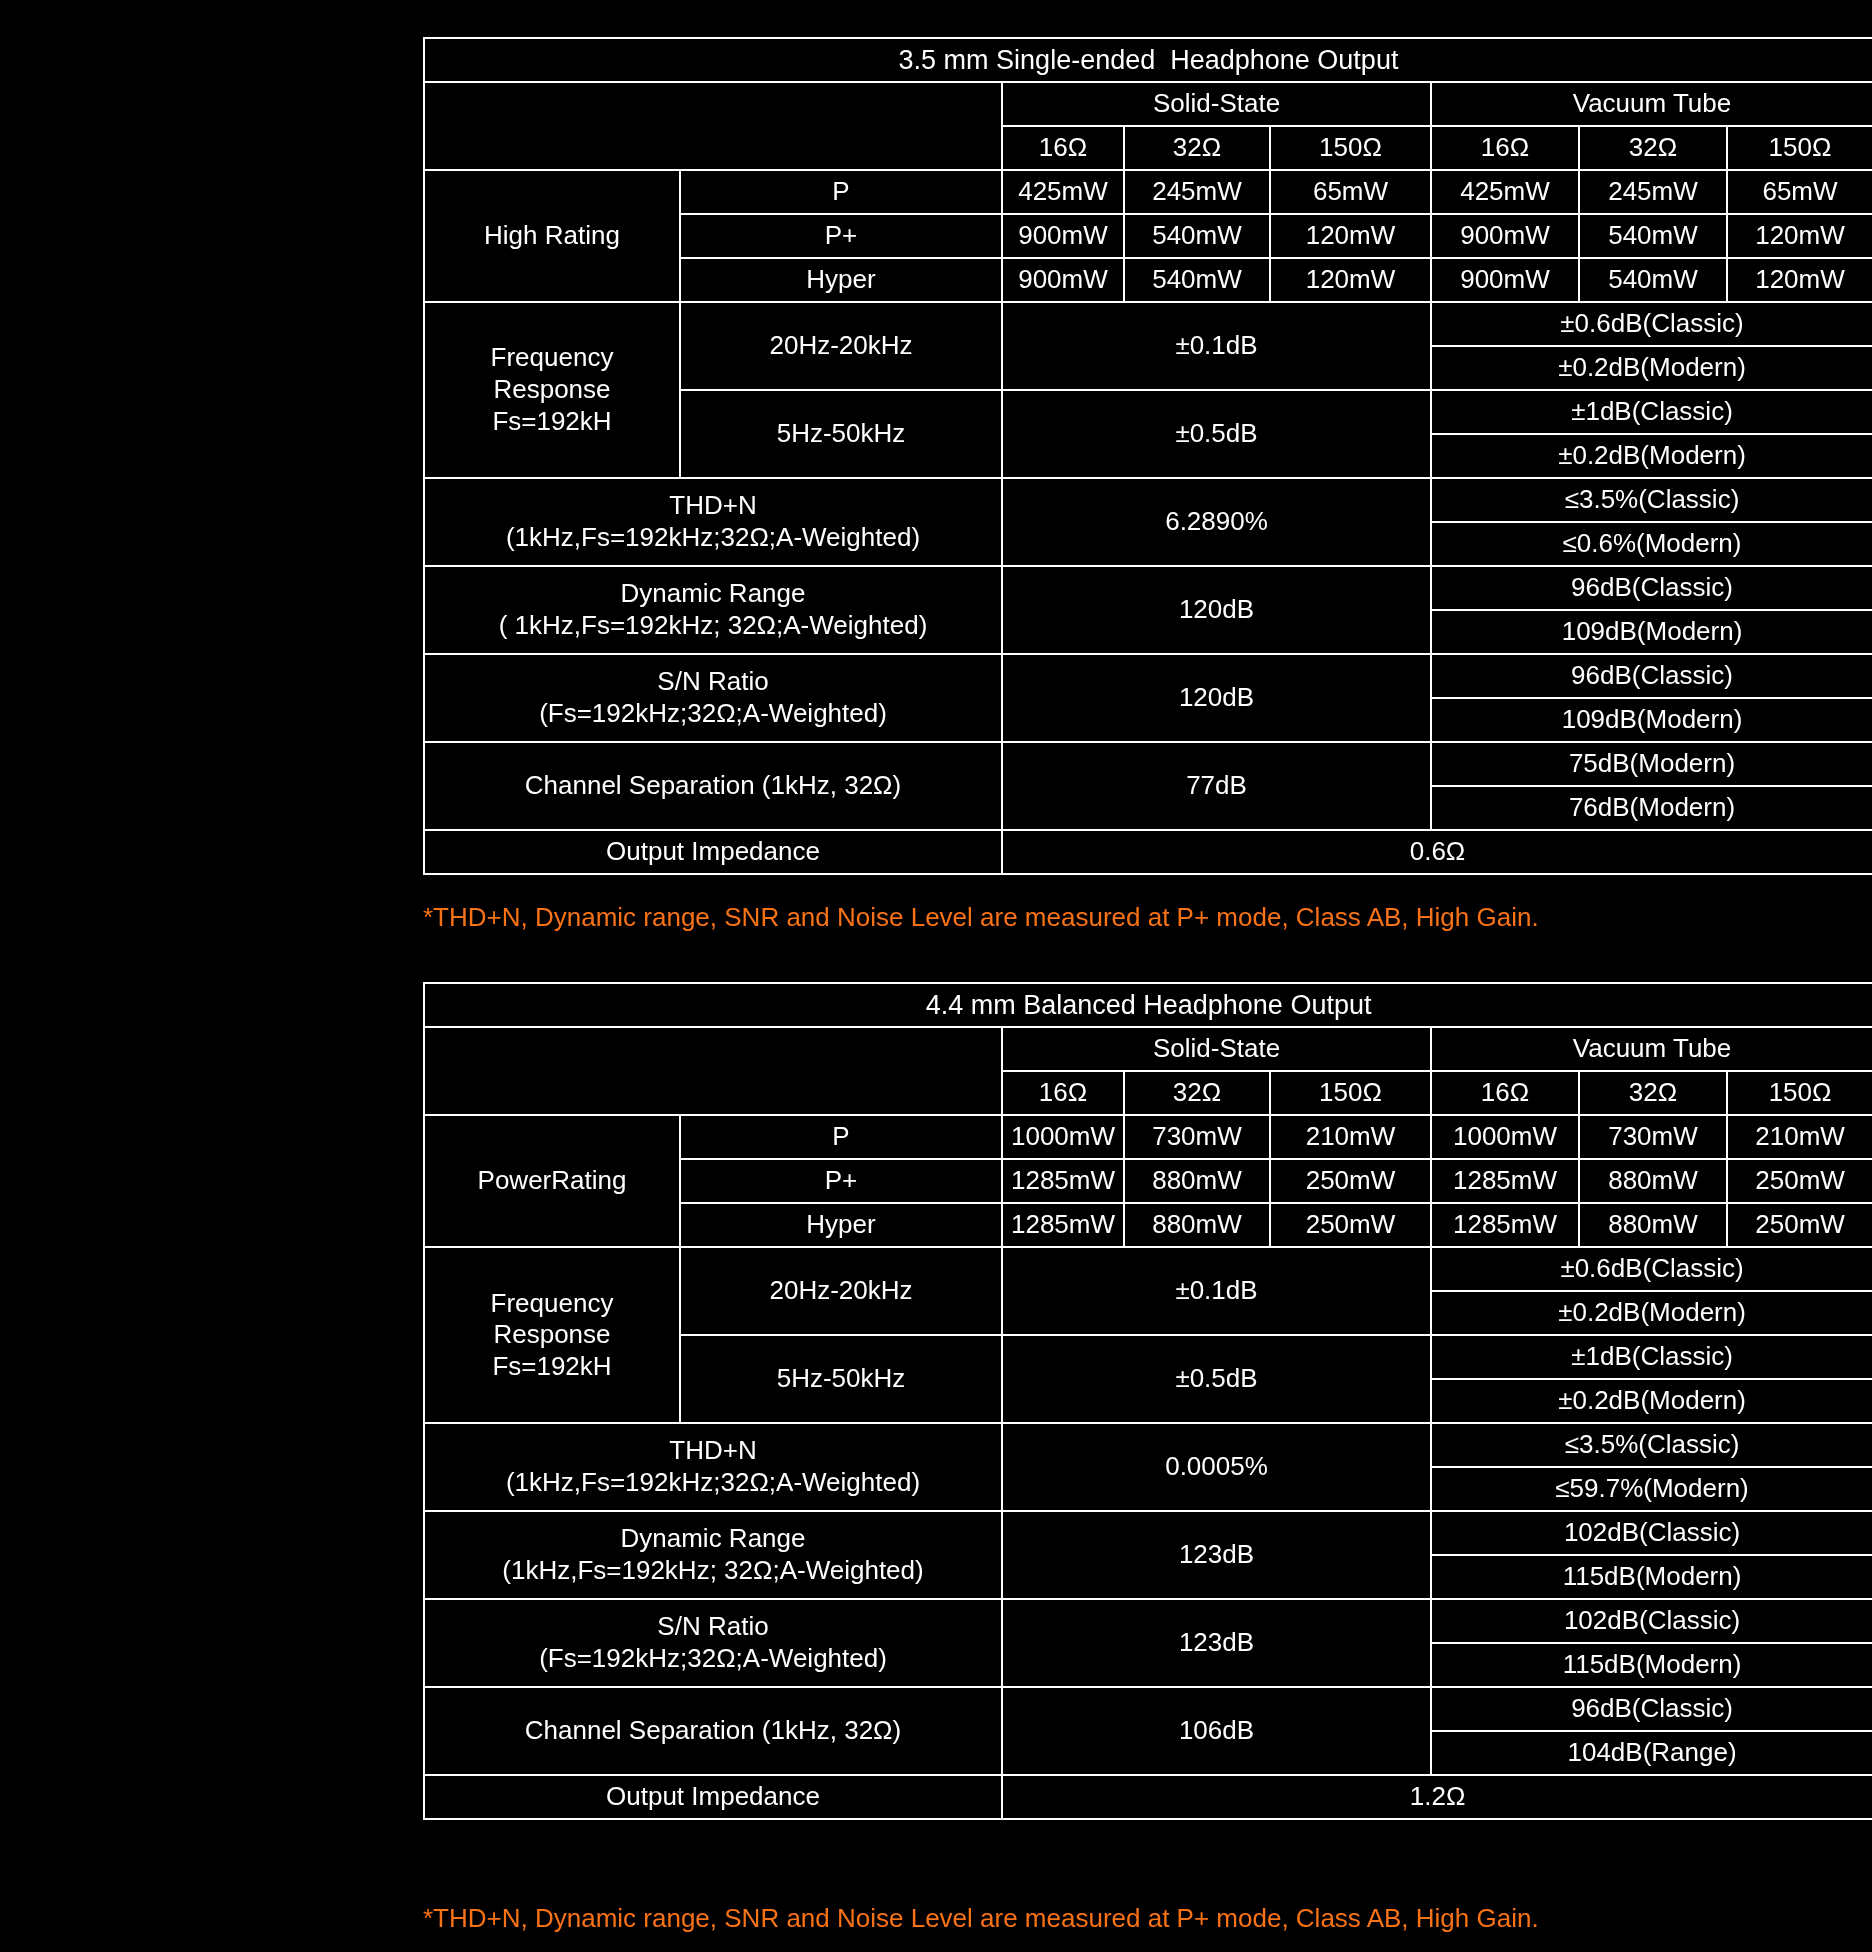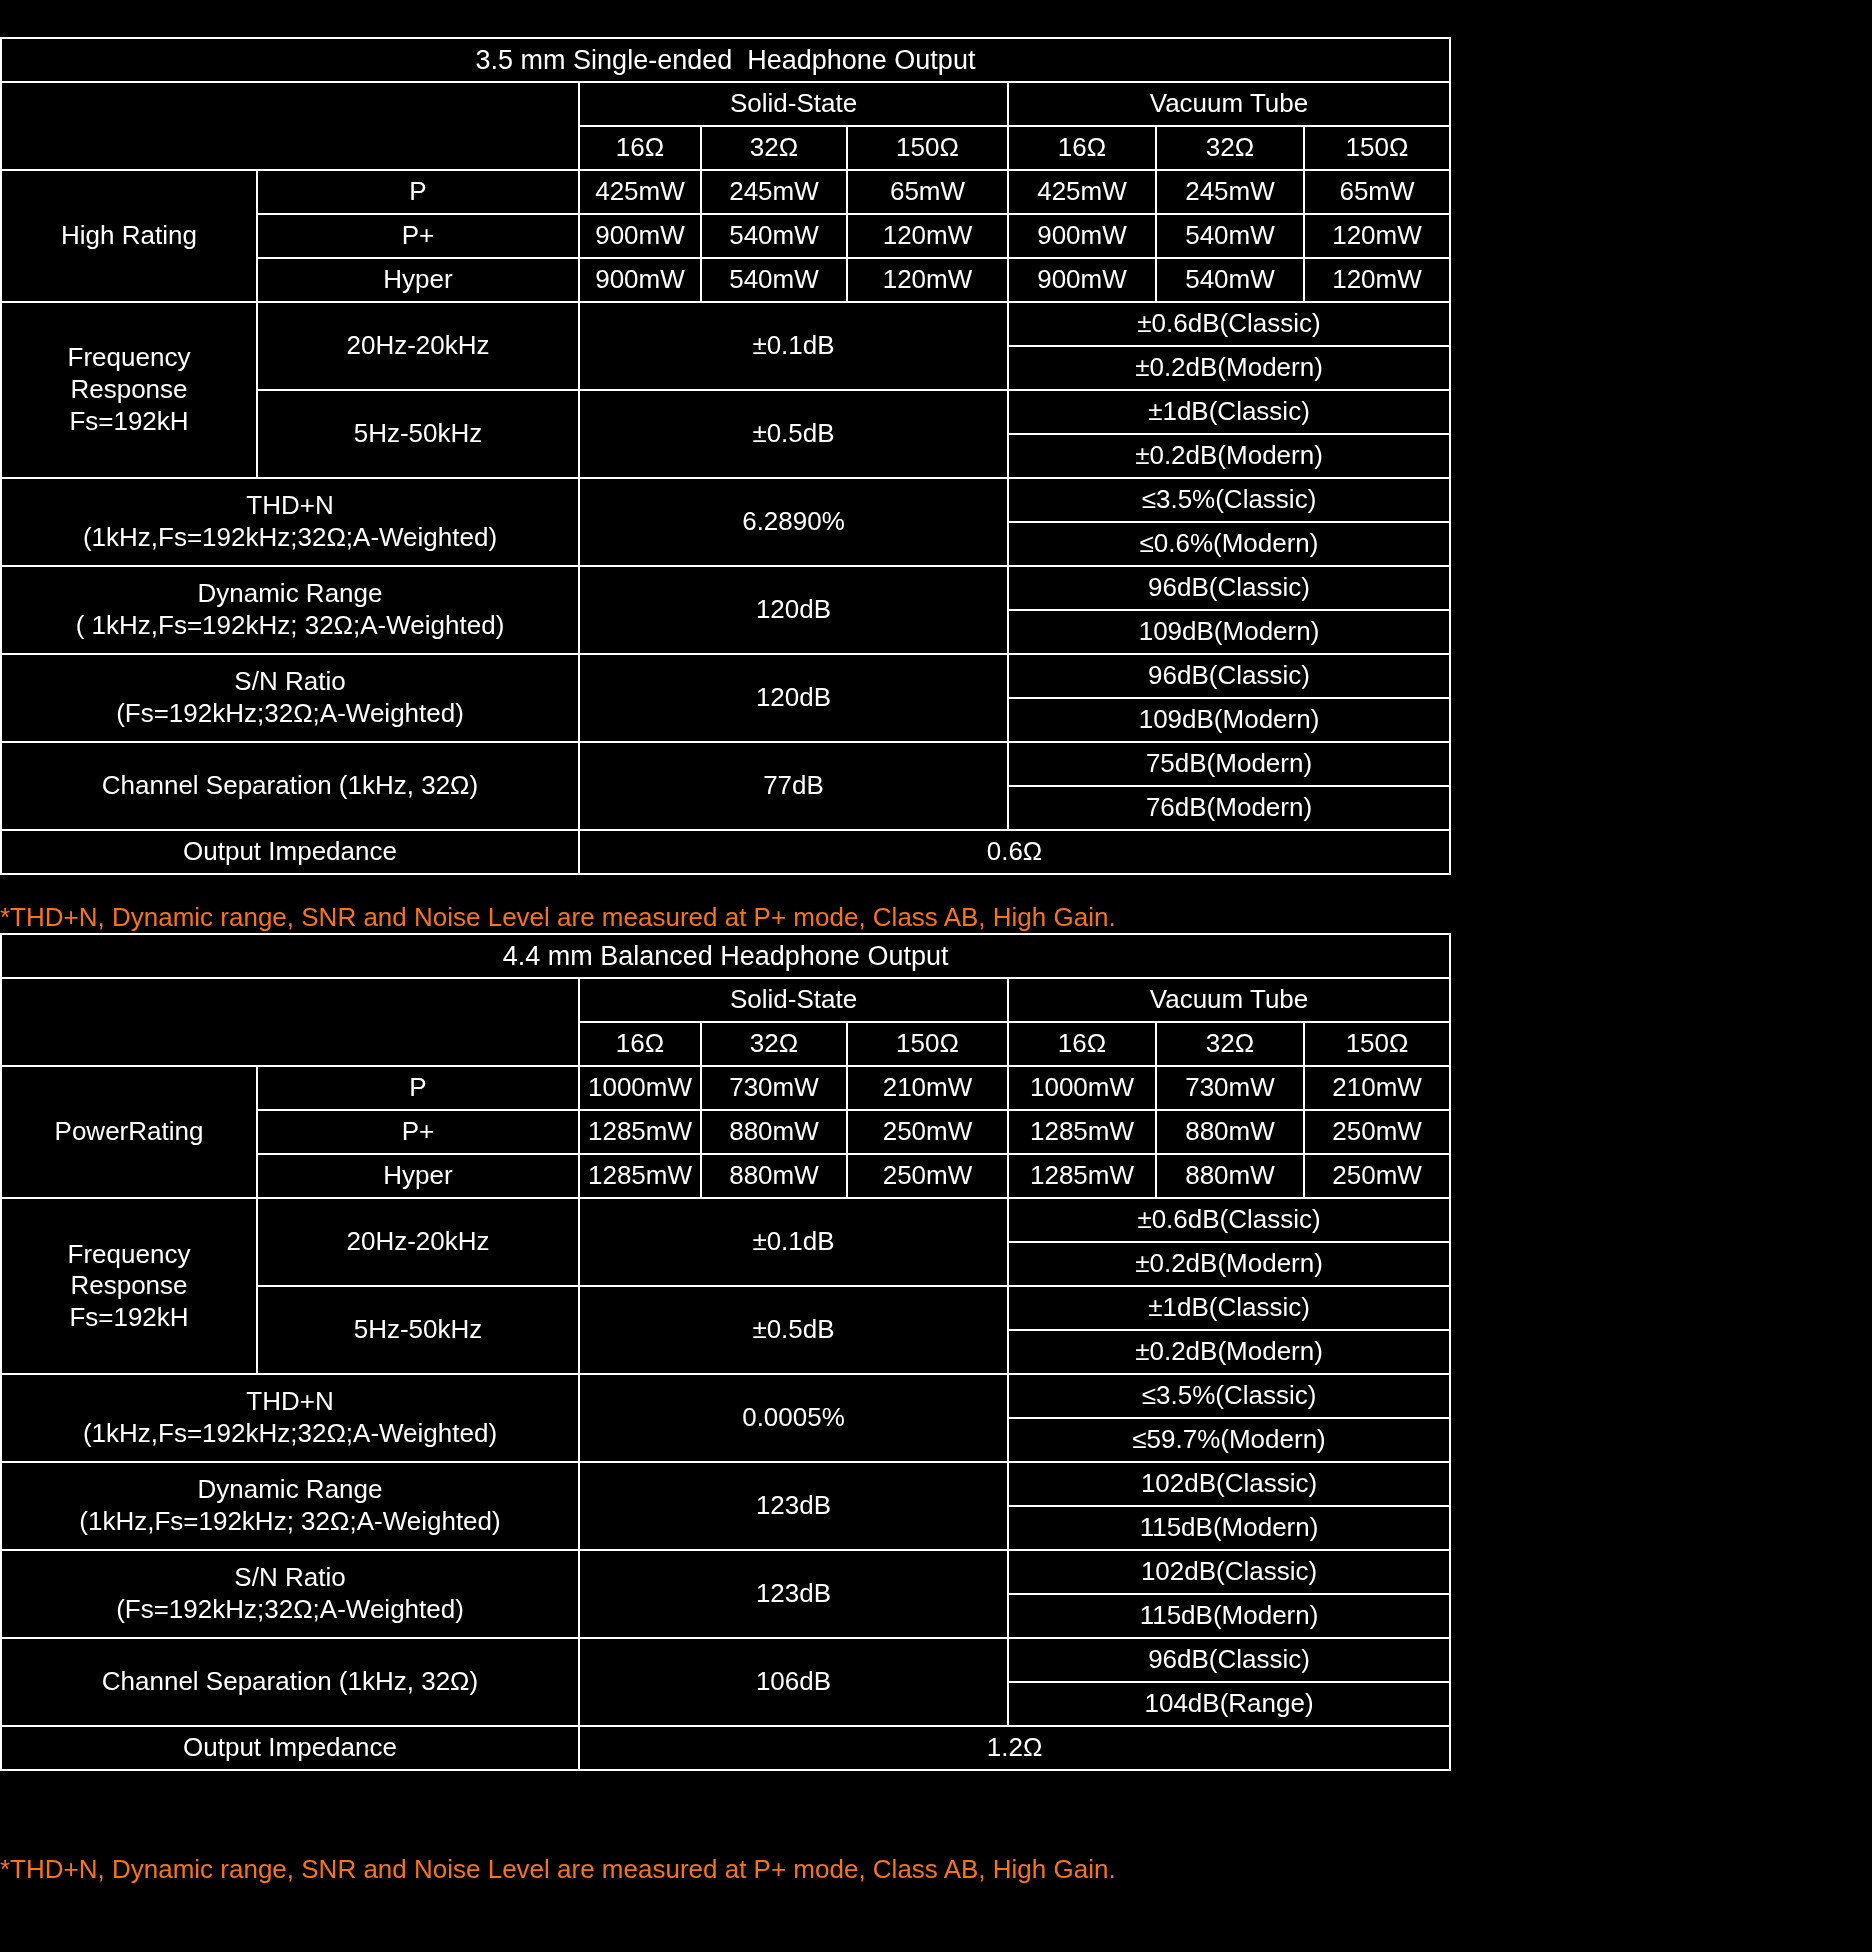--- a/index.html
+++ b/index.html
@@ -14,27 +14,28 @@
     height: 1952px;
     overflow: hidden;
     color: #ffffff;
     font-family: "Liberation Sans", sans-serif;
   }
   .sheet {
     width: 1872px;
     height: 1952px;
     display: flex;
     flex-direction: column;
-    align-items: flex-start;
+    align-items: flex-end;
     padding-top: 37px;
   }
   .table-block {
     width: 1449px;
   }
   .table-block--balanced {
+    margin-top: 49px;
   }
   table.spec-table {
     border-collapse: collapse;
     table-layout: fixed;
     width: 1449px;
     border: 2px solid #ffffff;
   }
   .spec-table tr {
     height: 44px;
   }

